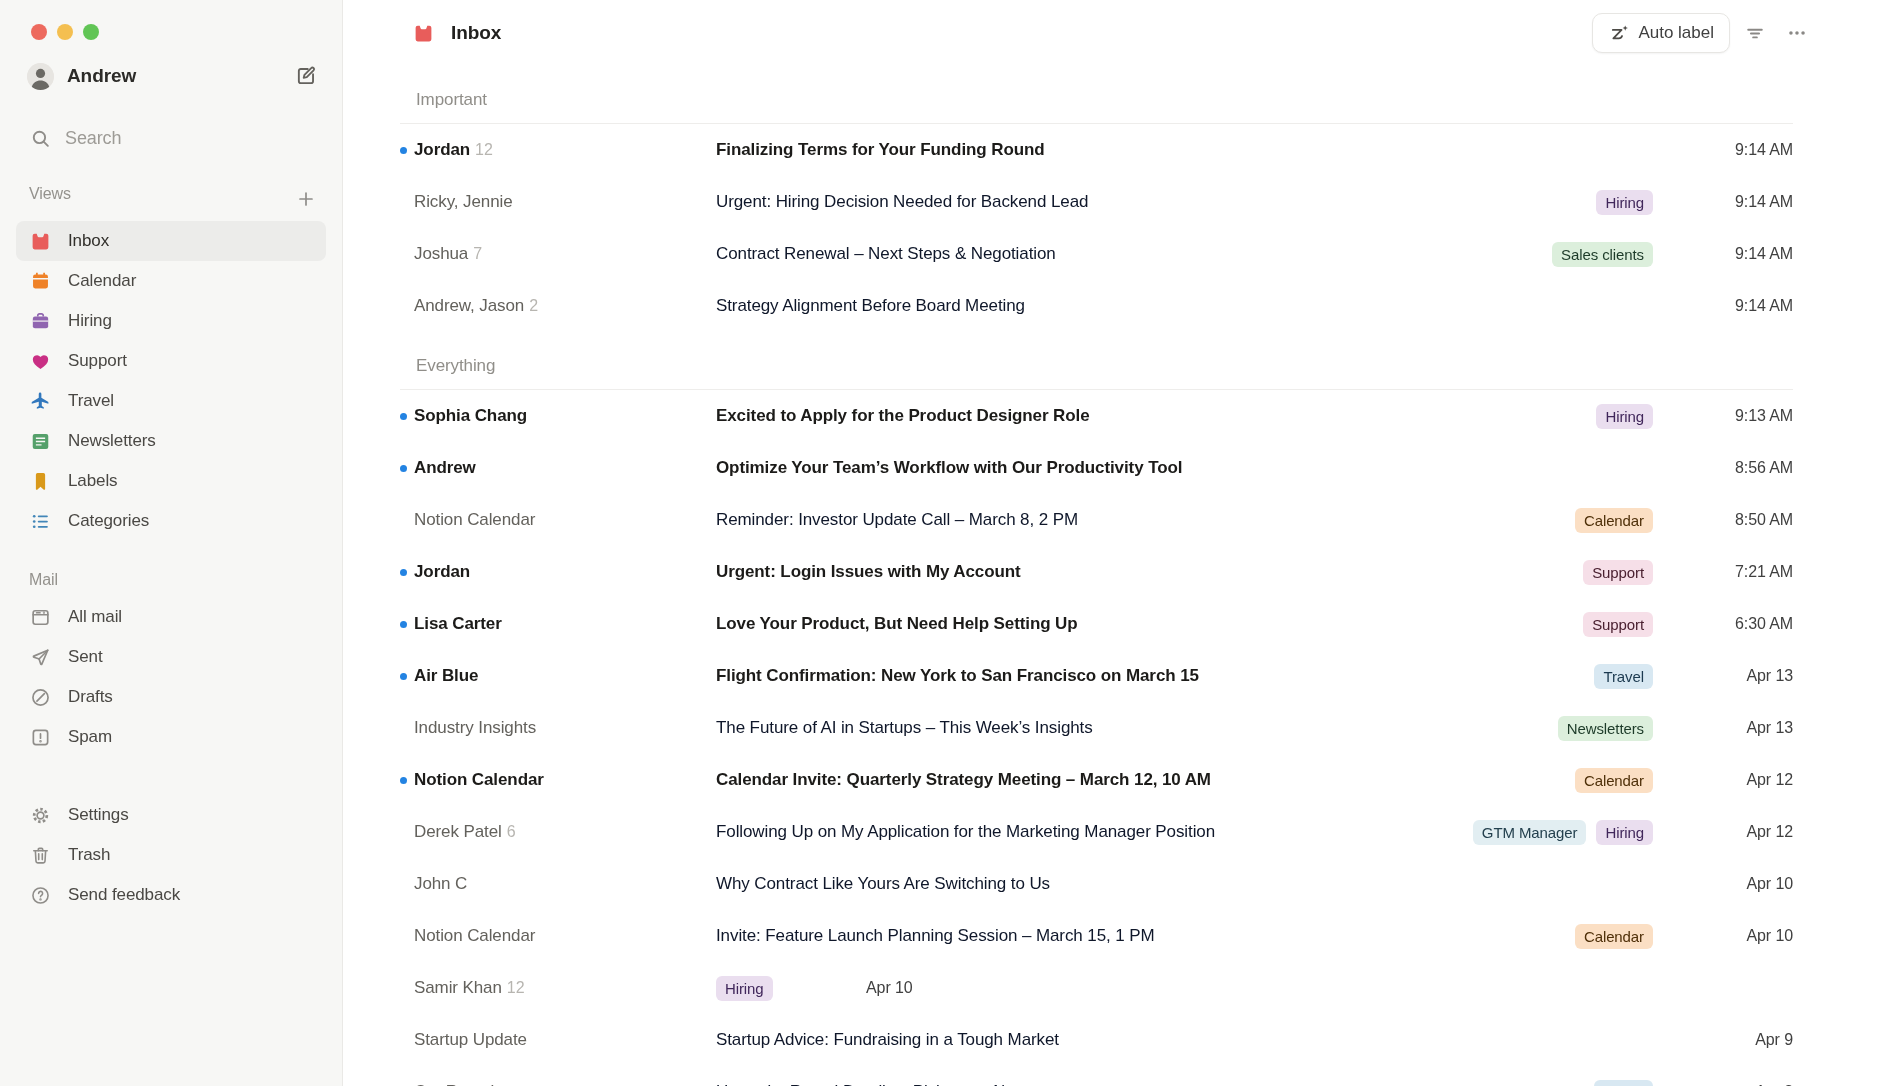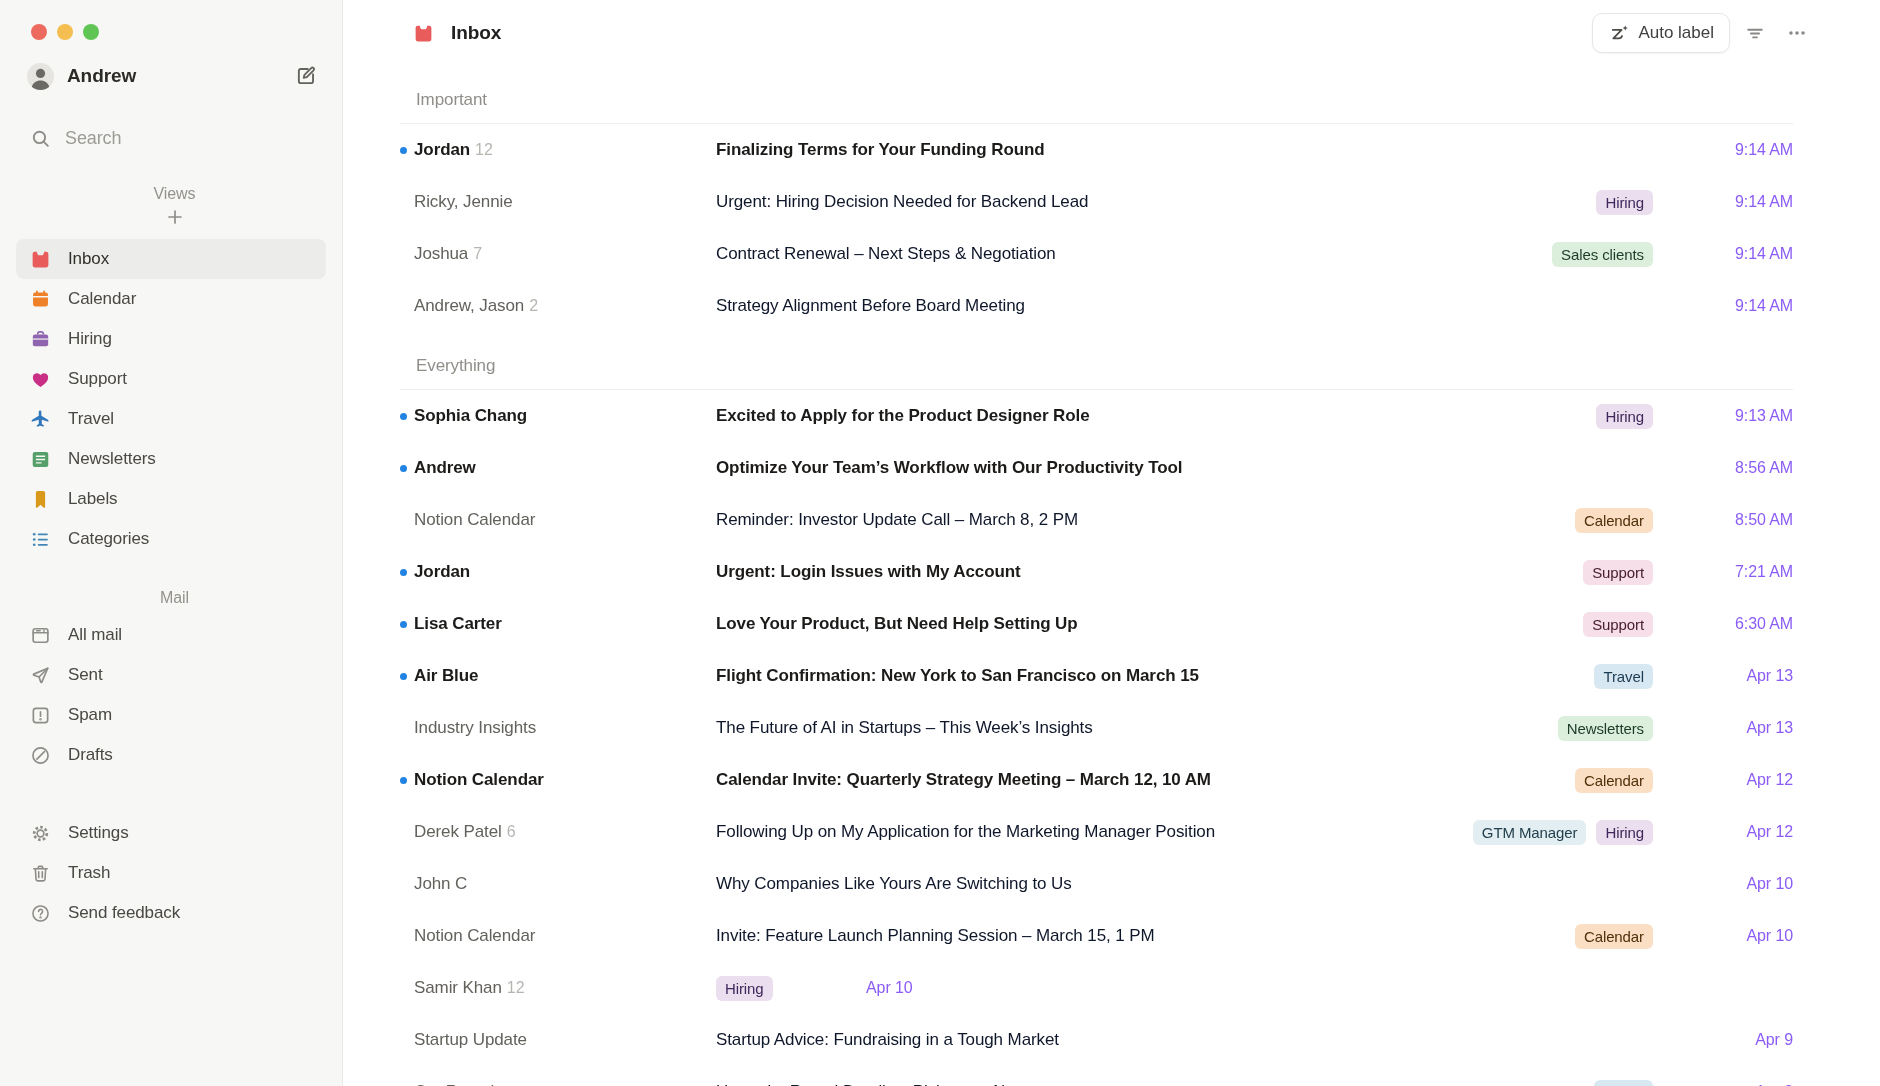--- a/index.html
+++ b/index.html
@@ -20,21 +20,21 @@
   .light.red{background:#ed6a5e;}
   .light.yellow{background:#f4bf50;}
   .light.green{background:#61c555;}
   .profile{display:flex;align-items:center;padding:22px 22px 0 27px;}
   .avatar{width:27px;height:27px;border-radius:50%;background:#e9e7e3;display:flex;align-items:center;justify-content:center;overflow:hidden;}
   .profile-name{font-size:19px;font-weight:700;color:#2c2b28;margin-left:13px;flex:1;}
   .icon-btn{width:28px;height:28px;display:flex;align-items:center;justify-content:center;color:#64625d;cursor:pointer;}
   .search-row{display:flex;align-items:center;padding:0 22px 0 30px;margin-top:38px;color:#9d9b96;}
   .search-row .s-icon{color:#8f8d89;}
   .search-label{font-size:18px;margin-left:14px;color:#9d9b96;}
-  .sec-head{display:flex;align-items:center;padding:0 22px 0 29px;margin-top:36px;margin-bottom:8px;flex-direction:column;}
+  .sec-head{display:flex;align-items:flex-start;padding:0 22px 0 29px;margin-top:36px;margin-bottom:8px;}
   .sec-head.mail{margin-top:30px;}
   .sec-title{font-size:16px;color:#94928d;flex:1;}
   .plus-btn{color:#8f8d89;}
   .side-list{display:flex;flex-direction:column;padding:0 16px;}
   .side-item{
     display:flex;align-items:center;height:40px;border-radius:8px;
     padding:0 14px;cursor:pointer;box-sizing:border-box;
   }
   .side-item.active{background:#ececea;}
   .s-icon{width:21px;height:21px;display:flex;align-items:center;justify-content:center;flex:none;}
@@ -69,21 +69,21 @@
   .row{display:flex;align-items:center;height:52px;cursor:pointer;}
   .dot-wrap{width:14px;min-width:14px;display:flex;align-items:center;}
   .dot{width:7px;height:7px;border-radius:50%;background:#2383e2;}
   .sender{width:302px;min-width:302px;font-size:17px;color:#63615c;white-space:nowrap;overflow:hidden;text-overflow:ellipsis;padding-right:14px;box-sizing:border-box;}
   .row.unread .sender{color:#1c1b19;font-weight:700;}
   .count{color:#b7b5b0;font-weight:400;font-size:16px;margin-left:5px;text-align:center;}
   .subject{flex:1;font-size:17px;color:#0f172a;white-space:nowrap;overflow:hidden;text-overflow:ellipsis;padding-right:16px;}
   .row.unread .subject{color:#1c1b19;font-weight:700;}
   .tags{display:flex;gap:10px;margin-right:30px;flex:none;}
   .tag{font-size:15px;font-weight:500;padding:4px 9px;border-radius:6px;white-space:nowrap;}
-  .time{width:110px;min-width:110px;text-align:right;font-size:16px;color:#8b5cf6;white-space:nowrap;}
+  .time{width:110px;min-width:110px;text-align:right;font-size:16px;color:#404040;white-space:nowrap;}
 </style>
 </head>
 <body>
 
 <div class="sidebar">
   <div class="traffic">
     <span class="light red"></span>
     <span class="light yellow"></span>
     <span class="light green"></span>
   </div>
@@ -218,35 +218,35 @@
           <svg width="21" height="21" viewBox="0 0 20 20" fill="none" stroke="currentColor" stroke-width="1.6" stroke-linecap="round" stroke-linejoin="round">
             <path d="M16.9 3.1 3.6 8.7a.55.55 0 0 0 .06 1.03l4.5 1.4a1 1 0 0 1 .66.66l1.4 4.5a.55.55 0 0 0 1.03.06L16.9 3.1Z"></path>
             <path d="M8.6 11.4l8.3-8.3"></path>
           </svg>
         </span>
         <span class="s-label">Sent</span>
       </div>
       <div class="side-item">
         <span class="s-icon" style="color: rgb(143, 141, 137);">
           <svg width="21" height="21" viewBox="0 0 20 20" fill="none" stroke="currentColor" stroke-width="1.6" stroke-linecap="round">
+            <circle cx="10" cy="10" r="7.2"></circle>
+            <path d="M13.7 6.3 6.6 13.4"></path>
+          </svg>
+        </span>
+        <span class="s-label">Drafts</span>
+      </div>
+      <div class="side-item">
+        <span class="s-icon" style="color: rgb(143, 141, 137);">
+          <svg width="21" height="21" viewBox="0 0 20 20" fill="none" stroke="currentColor" stroke-width="1.6" stroke-linecap="round">
             <rect x="3.2" y="3.2" width="13.6" height="13.6" rx="2.4"></rect>
             <path d="M10 6.6v4.1"></path>
             <circle cx="10" cy="13.5" r=".4" fill="currentColor"></circle>
           </svg>
         </span>
         <span class="s-label">Spam</span>
-      </div>
-      <div class="side-item">
-        <span class="s-icon" style="color: rgb(143, 141, 137);">
-          <svg width="21" height="21" viewBox="0 0 20 20" fill="none" stroke="currentColor" stroke-width="1.6" stroke-linecap="round">
-            <circle cx="10" cy="10" r="7.2"></circle>
-            <path d="M13.7 6.3 6.6 13.4"></path>
-          </svg>
-        </span>
-        <span class="s-label">Drafts</span>
       </div>
     </div>
 
   <div class="side-gap"></div>
   <div class="side-list">
       <div class="side-item">
         <span class="s-icon" style="color: rgb(143, 141, 137);">
           <svg width="21" height="21" viewBox="0 0 20 20" fill="none" stroke="currentColor">
             <circle cx="10" cy="10" r="6" stroke-width="2.6" stroke-dasharray="2.4 2.15"></circle>
             <circle cx="10" cy="10" r="3.2" stroke-width="1.6"></circle>
@@ -441,21 +441,21 @@
           <span class="subject">Following Up on My Application for the Marketing Manager Position</span>
           <span class="tags">
             <span class="tag" style="background: rgb(226, 238, 242); color: rgb(36, 64, 78);">GTM Manager</span>
             <span class="tag" style="background: rgb(234, 222, 239); color: rgb(65, 39, 91);">Hiring</span>
           </span>
           <span class="time">Apr 12</span>
         </div>
         <div class="row">
           <span class="dot-wrap"></span>
           <span class="sender">John C</span>
-          <span class="subject">Why Companies Like Yours Are Switching to Us</span>
+          <span class="subject">Why Contract Like Yours Are Switching to Us</span>
           <span class="tags"></span>
           <span class="time">Apr 10</span>
         </div>
         <div class="row">
           <span class="dot-wrap"></span>
           <span class="sender">Notion Calendar</span>
           <span class="subject">Invite: Feature Launch Planning Session – March 15, 1 PM</span>
           <span class="tags">
             <span class="tag" style="background: rgb(251, 223, 196); color: rgb(79, 48, 9);">Calendar</span>
           </span>

